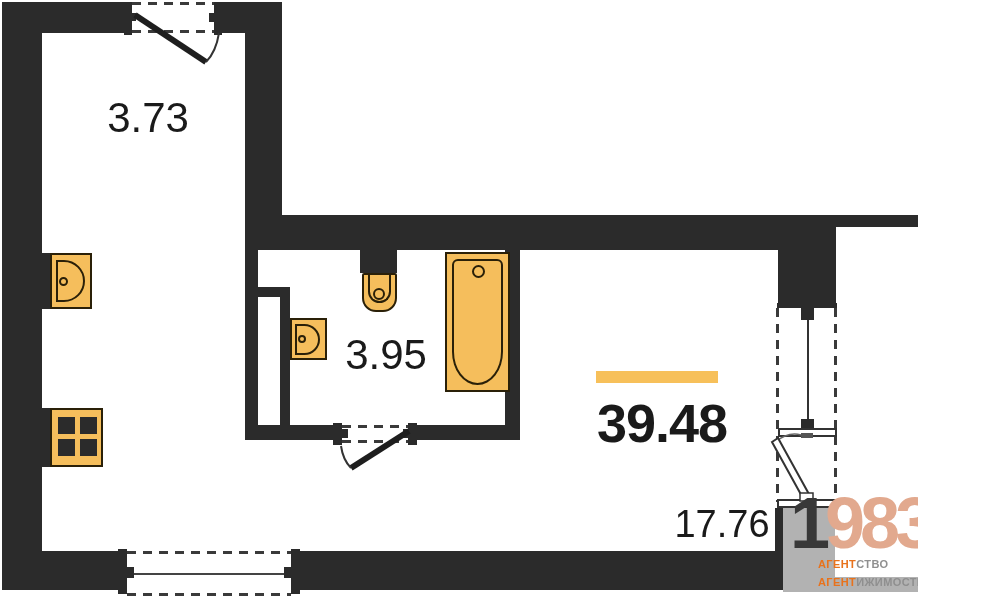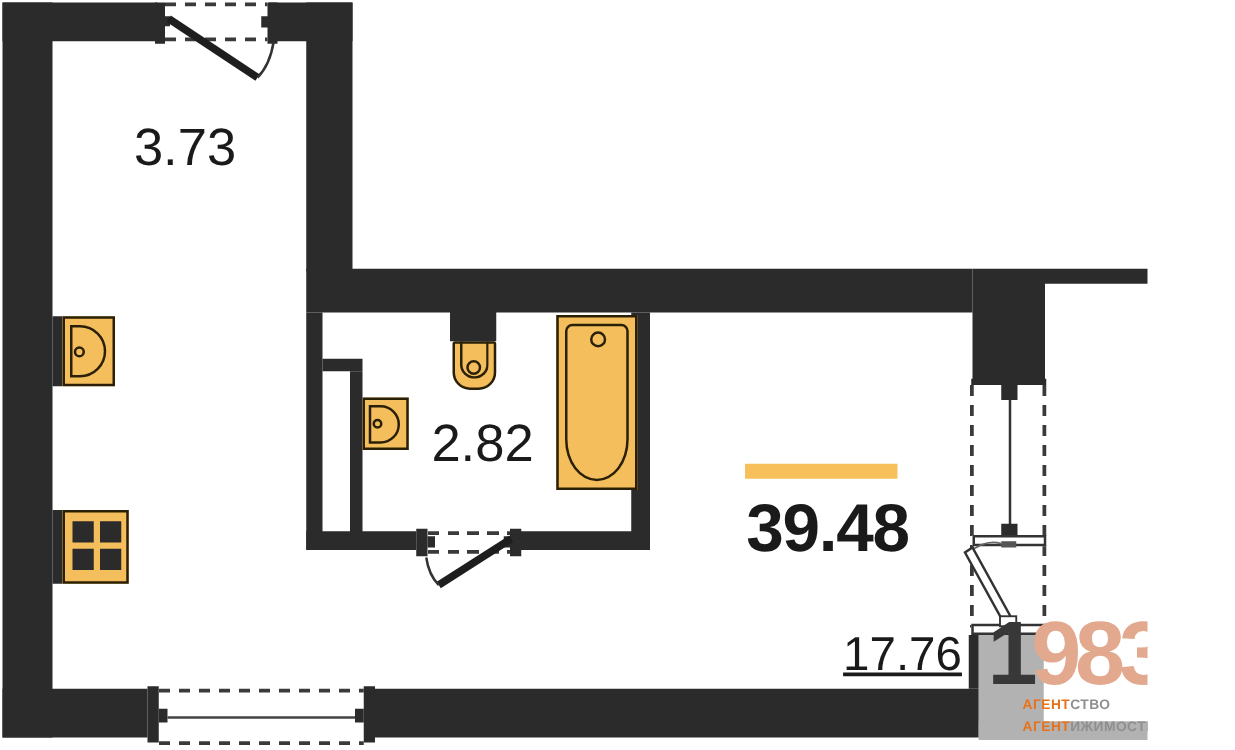--- a/index.html
+++ b/index.html
@@ -134,24 +134,24 @@
 
     <line x1="409" y1="431" x2="351" y2="468" stroke="#1E1E1E" stroke-width="6"></line>
     <path d="M341,446 Q343,460 351,468" stroke="#333" stroke-width="2" fill="none"></path>
 
     <path d="M775,442 Q789,431 801,435" stroke="#666" stroke-width="1.5" fill="none"></path>
     <polygon points="778,438 772,442 804,500 810,496" fill="#ffffff" stroke="#333" stroke-width="2"></polygon>
     <rect x="800" y="493" width="13" height="8" fill="#ffffff" stroke="#333" stroke-width="1.5"></rect>
   </svg>
 
   <div class="area-label lbl-md" style="left:88px;top:97px;width:120px;">3.73</div>
-  <div class="area-label lbl-md" style="left:326px;top:334px;width:120px;">2.82</div>
+  <div class="area-label lbl-md" style="left:326px;top:334px;width:120px;">3.95</div>
   <div class="accent-bar" style="left:596px;top:371px;width:122px;height:12px;"></div>
   <div class="area-label lbl-total" style="left:582px;top:396px;width:160px;">39.48</div>
-  <div class="area-label lbl-sm" style="left:652px;top:505px;width:140px;text-decoration:underline;">17.76</div>
+  <div class="area-label lbl-sm" style="left:652px;top:505px;width:140px;">17.76</div>
 
   <div id="logo">
     <div class="big">
       <span class="n1">1</span><span class="n983">983</span>
     </div>
     <div class="sub" style="top:69px;">
       <span class="o">АГЕНТ</span><span class="g">СТВО</span>
     </div>
     <div class="sub" style="top:87px;">
       <span class="o">АГЕНТ</span><span class="g">ИЖИМОСТИ И ИНВЕСТИЦИЙ</span>

